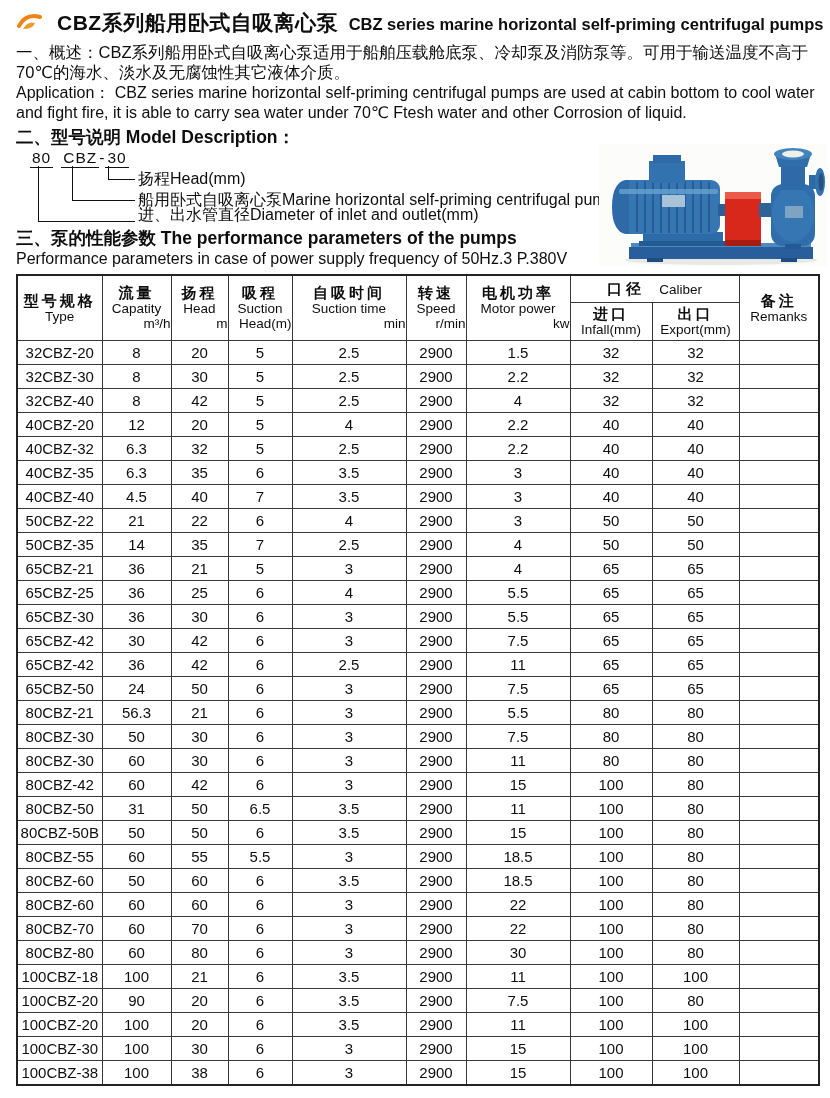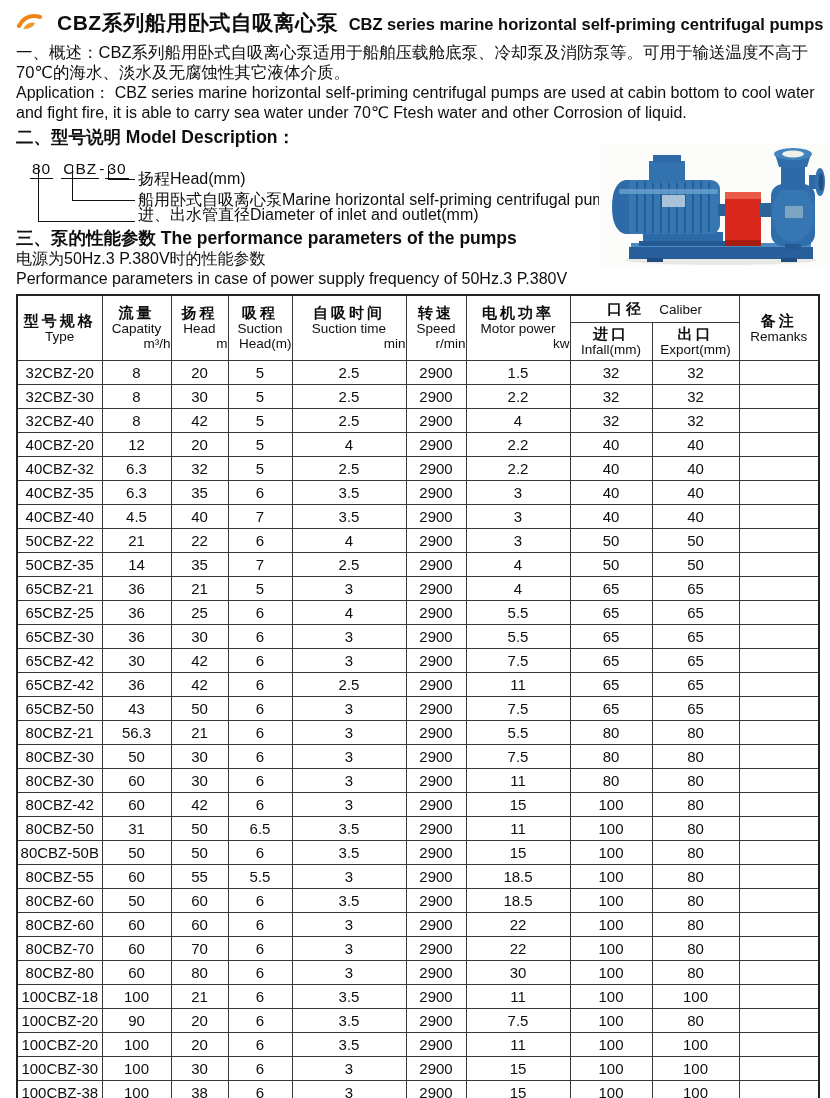--- a/index.html
+++ b/index.html
@@ -17,21 +17,21 @@
   .title .t-zh{font-size:21px;font-weight:bold;letter-spacing:0.5px;}
   .title .t-en{font-size:16.5px;font-weight:bold;margin-left:6px;}
 
   
   .para{margin:5px 12px 0 16px;width:802px;font-size:16.5px;line-height:20px;}
   .para.en{font-size:16px;margin-top:1px;}
   .sec-heading{margin:3px 0 0 16px;font-size:17.5px;font-weight:bold;line-height:22px;}
 
   
   .diagram{position:relative;height:76px;margin-left:16px;font-size:16px;}
-  .model-code{position:absolute;left:14px;top:12px;font-size:15.5px;letter-spacing:1px;white-space:nowrap;}
+  .model-code{position:absolute;left:14px;top:1px;font-size:15.5px;letter-spacing:1px;white-space:nowrap;}
   .model-code .seg{border-bottom:1.5px solid #111;padding:0 2px 1px 2px;}
   .model-code .gap{display:inline-block;width:8px;}
   .conn{position:absolute;border-left:1.5px solid #111;border-bottom:1.5px solid #111;}
   .conn1{left:92px;top:18px;width:26px;height:13px;}
   .conn2{left:56px;top:18px;width:62px;height:34px;}
   .conn3{left:22px;top:18px;width:96px;height:55px;}
   .dlabel{position:absolute;left:122px;white-space:nowrap;font-size:16px;line-height:20px;}
   .dlabel.l1{top:21px;}
   .dlabel.l2{top:42px;}
   .dlabel.l3{top:57px;}
@@ -88,21 +88,20 @@
     </div>
     <div class="conn conn1"></div>
     <div class="conn conn2"></div>
     <div class="conn conn3"></div>
     <div class="dlabel l1">扬程Head(mm)</div>
     <div class="dlabel l2">船用卧式自吸离心泵Marine horizontal self-priming centrifugal pumps</div>
     <div class="dlabel l3">进、出水管直径Diameter of inlet and outlet(mm)</div>
   </div>
 
   <div class="sec-heading">三、泵的性能参数  The performance parameters of the pumps</div>
-  <div class="note">电源为50Hz.3 P.380V时的性能参数</div>
   <div class="note">Performance parameters in case of power supply frequency of 50Hz.3 P.380V</div>
 
   <svg class="pump-photo" width="228" height="122" viewBox="0 0 228 122">
     <rect x="0" y="0" width="228" height="122" fill="#fcfcfa"></rect>
     <ellipse cx="122" cy="116" rx="96" ry="5" fill="#e9e9e4"></ellipse>
 
     <rect x="32" y="99" width="180" height="5" fill="#4f8abf"></rect>
     <rect x="30" y="103" width="184" height="12" fill="#275e9b"></rect>
     <rect x="48" y="114" width="16" height="4" fill="#1f4d80"></rect>
     <rect x="182" y="114" width="16" height="4" fill="#1f4d80"></rect>
@@ -387,21 +386,21 @@
           <td>6</td>
           <td>2.5</td>
           <td>2900</td>
           <td>11</td>
           <td>65</td>
           <td>65</td>
           <td></td>
         </tr>
         <tr>
           <td>65CBZ-50</td>
-          <td>43</td>
+          <td>24</td>
           <td>50</td>
           <td>6</td>
           <td>3</td>
           <td>2900</td>
           <td>7.5</td>
           <td>65</td>
           <td>65</td>
           <td></td>
         </tr>
         <tr>

